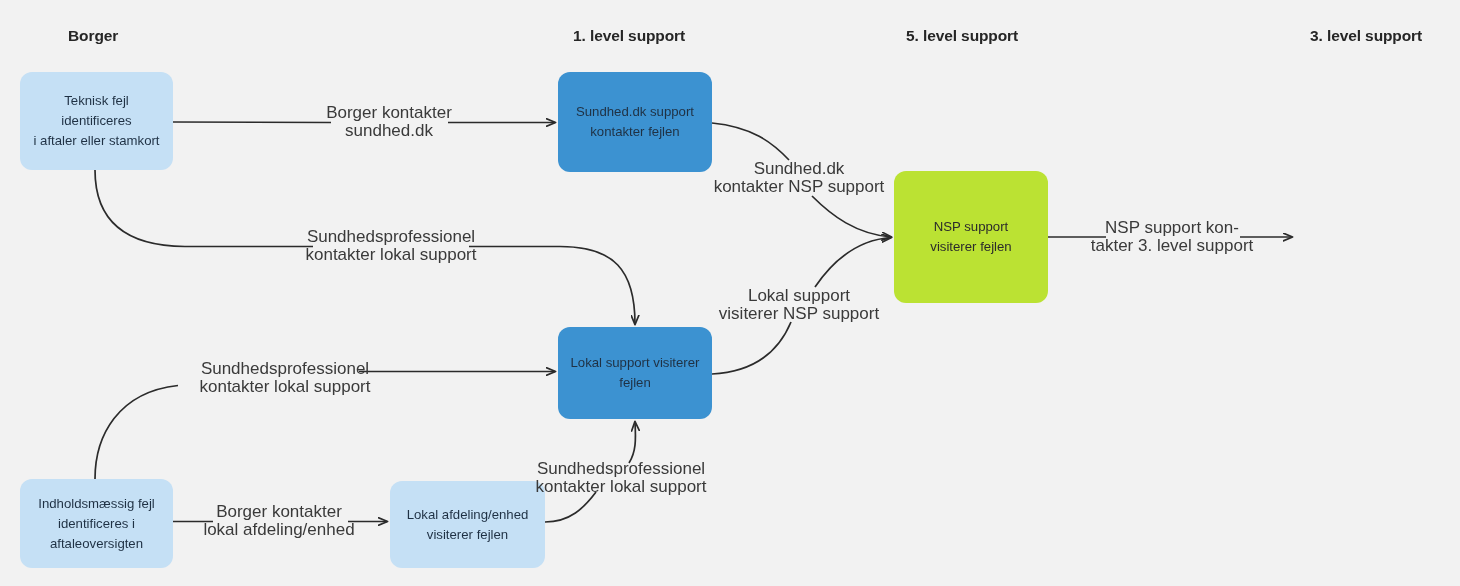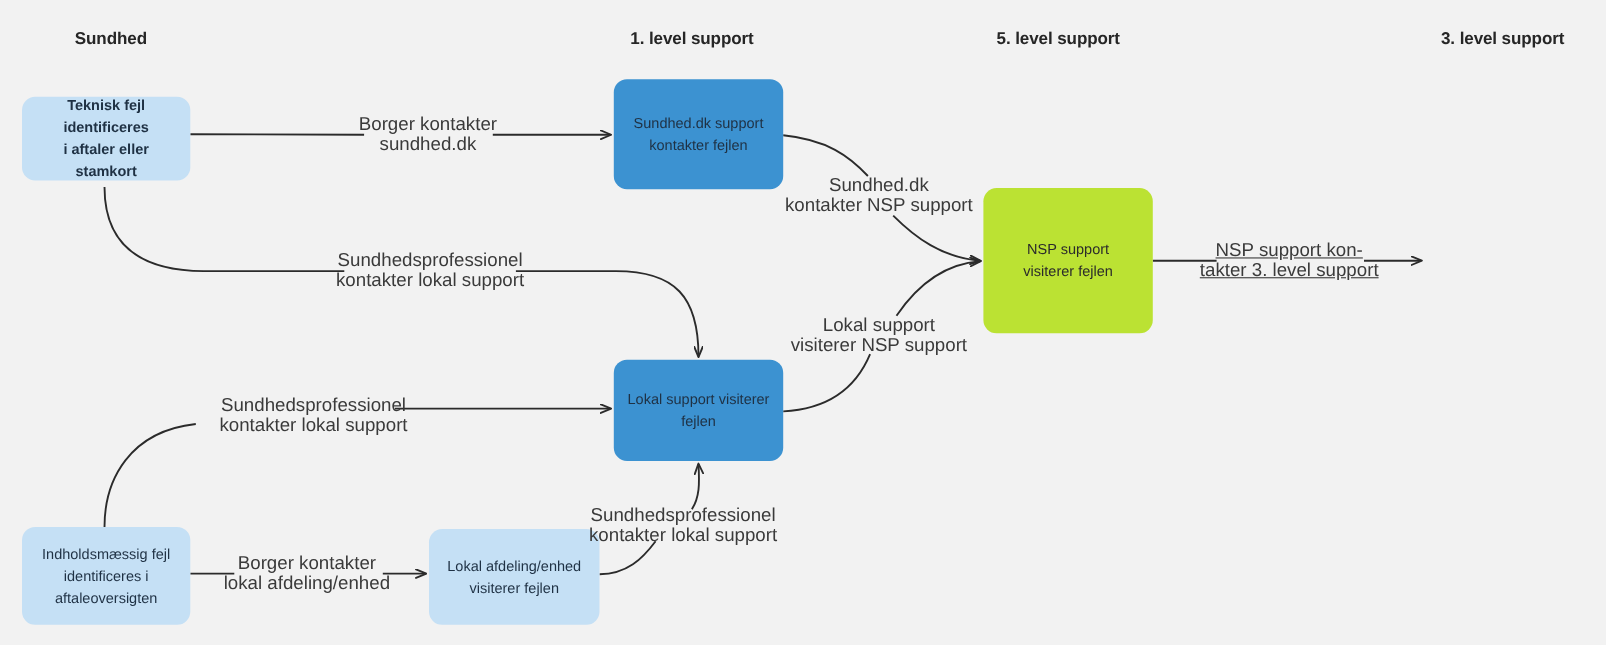--- a/index.html
+++ b/index.html
@@ -72,21 +72,21 @@
     fill: none;
     stroke: #2b2b2b;
     stroke-width: 1.7px;
   }
 </style>
 </head>
 <body>
 
 <div id="diagram-root">
 
-  <div class="col-header" style="left:68px; top:27px;">Sundhed</div>
+  <div class="col-header" style="left:68px; top:27px;">Borger</div>
   <div class="col-header" style="left:573px; top:27px;">1. level support</div>
   <div class="col-header" style="left:906px; top:27px;">5. level support</div>
   <div class="col-header" style="left:1310px; top:27px;">3. level support</div>
 
   <svg class="wires" viewBox="0 0 1460 586">
     <defs>
       <marker id="arrowhead" markerWidth="11" markerHeight="9" refX="9.4" refY="4.5" orient="auto" markerUnits="userSpaceOnUse">
         <path d="M 0.6 0.6 L 10 4.5 L 0.6 8.4" fill="none" stroke="#2b2b2b" stroke-width="1.7" stroke-linecap="round" stroke-linejoin="round"></path>
       </marker>
     </defs>
@@ -109,21 +109,21 @@
     <path d="M 95 479 C 95 436, 118 392, 178 385.5"></path>
     <path d="M 359 371.5 L 555 371.5" marker-end="url(#arrowhead)"></path>
 
     <path d="M 173 521.5 L 213 521.5"></path>
     <path d="M 348 521.5 L 387 521.5" marker-end="url(#arrowhead)"></path>
 
     <path d="M 545 522 C 570 522, 584 508, 596 492"></path>
     <path d="M 629 463 C 636 452, 636 440, 635 422" marker-end="url(#arrowhead)"></path>
   </svg>
 
-  <div class="node light-blue" style="left:20px; top:88px; width:153px; height:76px; background:#c5e0f5;font-weight:bold;">
+  <div class="node light-blue" style="left:20px; top:72px; width:153px; height:98px; background:#c5e0f5;">
     <span class="node-label">Teknisk fejl identificeres
 i aftaler eller stamkort</span>
   </div>
 
   <div class="node blue" style="left:558px; top:72px; width:154px; height:100px; background:#3c92d1;">
     <span class="node-label">Sundhed.dk support
 kontakter fejlen</span>
   </div>
 
   <div class="node green" style="left:894px; top:171px; width:154px; height:132px; background:#bbe233;">
@@ -150,21 +150,21 @@
 
   <div class="edge-label" style="left:289px; top:104px; width:200px;">Borger kontakter
 sundhed.dk</div>
 
   <div class="edge-label" style="left:689px; top:160px; width:220px;">Sundhed.dk
 kontakter NSP support</div>
 
   <div class="edge-label" style="left:281px; top:228px; width:220px;">Sundhedsprofessionel
 kontakter lokal support</div>
 
-  <div class="edge-label" style="left:1062px; top:219px; width:220px;text-decoration:underline;">NSP support kon-
+  <div class="edge-label" style="left:1062px; top:219px; width:220px;">NSP support kon-
 takter 3. level support</div>
 
   <div class="edge-label" style="left:689px; top:287px; width:220px;">Lokal support
 visiterer NSP support</div>
 
   <div class="edge-label" style="left:175px; top:360px; width:220px;">Sundhedsprofessionel
 kontakter lokal support</div>
 
   <div class="edge-label" style="left:511px; top:460px; width:220px;">Sundhedsprofessionel
 kontakter lokal support</div>

